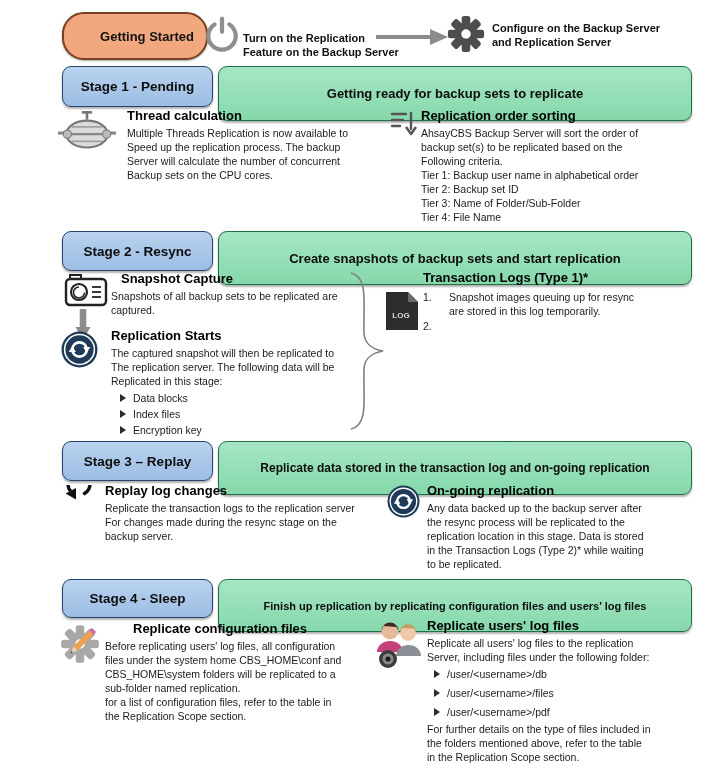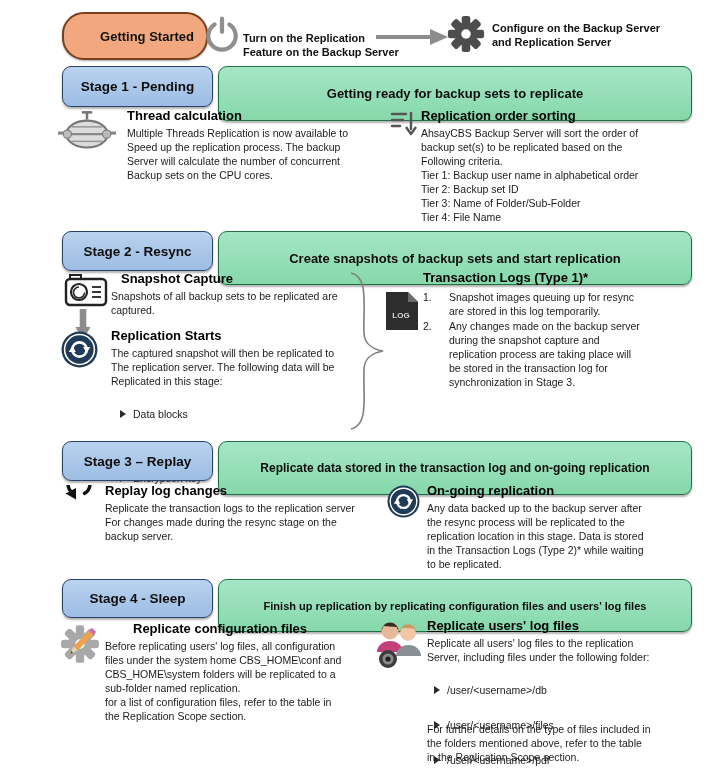--- a/index.html
+++ b/index.html
@@ -6,21 +6,21 @@
   body{font-family:"Liberation Sans", sans-serif;}
   .canvas{position:relative;width:720px;height:770px;background:#ffffff;overflow:hidden;}
   .abs{position:absolute;}
   .pill{background:#F2A87E;border:2px solid #77401f;border-radius:22px;display:flex;align-items:center;justify-content:center;font-weight:bold;font-size:13px;color:#111;box-shadow:0 1px 2px rgba(0,0,0,.35);}
   .stage-label{background:linear-gradient(#b9d2ee,#9dbde4);border:1.5px solid #27436b;border-radius:9px;display:flex;align-items:center;justify-content:center;font-weight:bold;font-size:13.5px;color:#0d0d0d;box-shadow:0 2px 2px rgba(0,0,0,.3);}
   .banner{background:linear-gradient(#a5e6c4,#86d8ab);border:1.5px solid #1e7145;border-radius:9px;display:flex;align-items:center;justify-content:center;font-weight:bold;color:#0d0d0d;box-shadow:0 2px 2px rgba(0,0,0,.3);text-align:center;padding:7px 10px;}
   .fs13{font-size:13px;} .fs12{font-size:12px;} .fs11{font-size:11px;}
   .sec-title{font-weight:bold;font-size:13px;color:#000;}
   .body-text{font-size:10.5px;line-height:14px;white-space:pre-line;color:#1b1b1b;}
   .hdr-step{font-weight:bold;font-size:11px;line-height:14px;white-space:pre-line;color:#111;}
-  .brow{display:flex;align-items:center;gap:7px;height:16px;font-size:10.5px;color:#1b1b1b;margin-top:16px;}
+  .brow{display:flex;align-items:center;gap:7px;height:16px;font-size:10.5px;color:#1b1b1b;}
   .tri{width:0;height:0;border-left:6px solid #2b2b2b;border-top:4px solid transparent;border-bottom:4px solid transparent;flex:none;}
   .nrow{display:flex;font-size:10.5px;line-height:14px;color:#1b1b1b;margin-bottom:1px;}
   .num{width:26px;flex:none;}
   .ntext{white-space:pre-line;}
 </style>
 </head>
 <body>
 
 <div class="canvas">
 
@@ -162,25 +162,20 @@
   </svg>
   <div class="abs sec-title" style="left:423px;top:270px;">Transaction Logs (Type 1)*</div>
   <div class="abs" style="left:423px;top:290px;width:266px;">
     <div class="nrow">
       <span class="num">1.</span>
       <span class="ntext">Snapshot images queuing up for resync
 are stored in this log temporarily.</span>
     </div>
     <div class="nrow">
       <span class="num">2.</span>
-      <span class="ntext">Any changes made on the backup server
-during the snapshot capture and
-replication process are taking place will
-be stored in the transaction log for
-synchronization in Stage 3.</span>
     </div>
   </div>
 
   <div class="abs stage-label" style="left:62px;top:441px;width:149px;height:38px;">
     <span>Stage 3 – Replay</span>
   </div>
   <div class="abs banner fs12" style="left:218px;top:441px;width:452px;height:38px;">
     <span>Replicate data stored in the transaction log and on-going replication</span>
   </div>
 
@@ -243,21 +238,21 @@
     <circle cx="15" cy="12" r="8.5" fill="#e8b89a"></circle>
     <path d="M6.5 12 a8.5 8.5 0 0 1 17 0 l-2 -4 -13 -1 z" fill="#3a2a20"></path>
     <path d="M2 33 a13 11 0 0 1 26 0 z" fill="#c4407a"></path>
     <circle cx="33" cy="14" r="7.8" fill="#f0c8a8"></circle>
     <path d="M25.2 13 a7.8 7.8 0 0 1 15.6 0 l-2 -3.5 -11.6 -.5 z" fill="#c79a62"></path>
     <path d="M21 37 a12.5 11 0 0 1 25 0 z" fill="#8a8f96"></path>
     <circle cx="13" cy="40" r="9" fill="#3c3c3c"></circle>
     <circle cx="13" cy="40" r="5.5" fill="#8a8a8a"></circle>
     <circle cx="13" cy="40" r="2.6" fill="#1e1e1e"></circle>
   </svg>
-  <div class="abs sec-title" style="left:427px;top:618px;text-decoration:underline;">Replicate users' log files</div>
+  <div class="abs sec-title" style="left:427px;top:618px;">Replicate users' log files</div>
   <div class="abs body-text" style="left:427px;top:636px;width:272px;">Replicate all users' log files to the replication
 Server, including files under the following folder:</div>
   <div class="abs" style="left:434px;top:664px;">
     <div class="brow" style="height:19px;">
         <span class="tri"></span>
         <span>/user/&lt;username&gt;/db</span>
       </div>
     <div class="brow" style="height:19px;">
         <span class="tri"></span>
         <span>/user/&lt;username&gt;/files</span>

